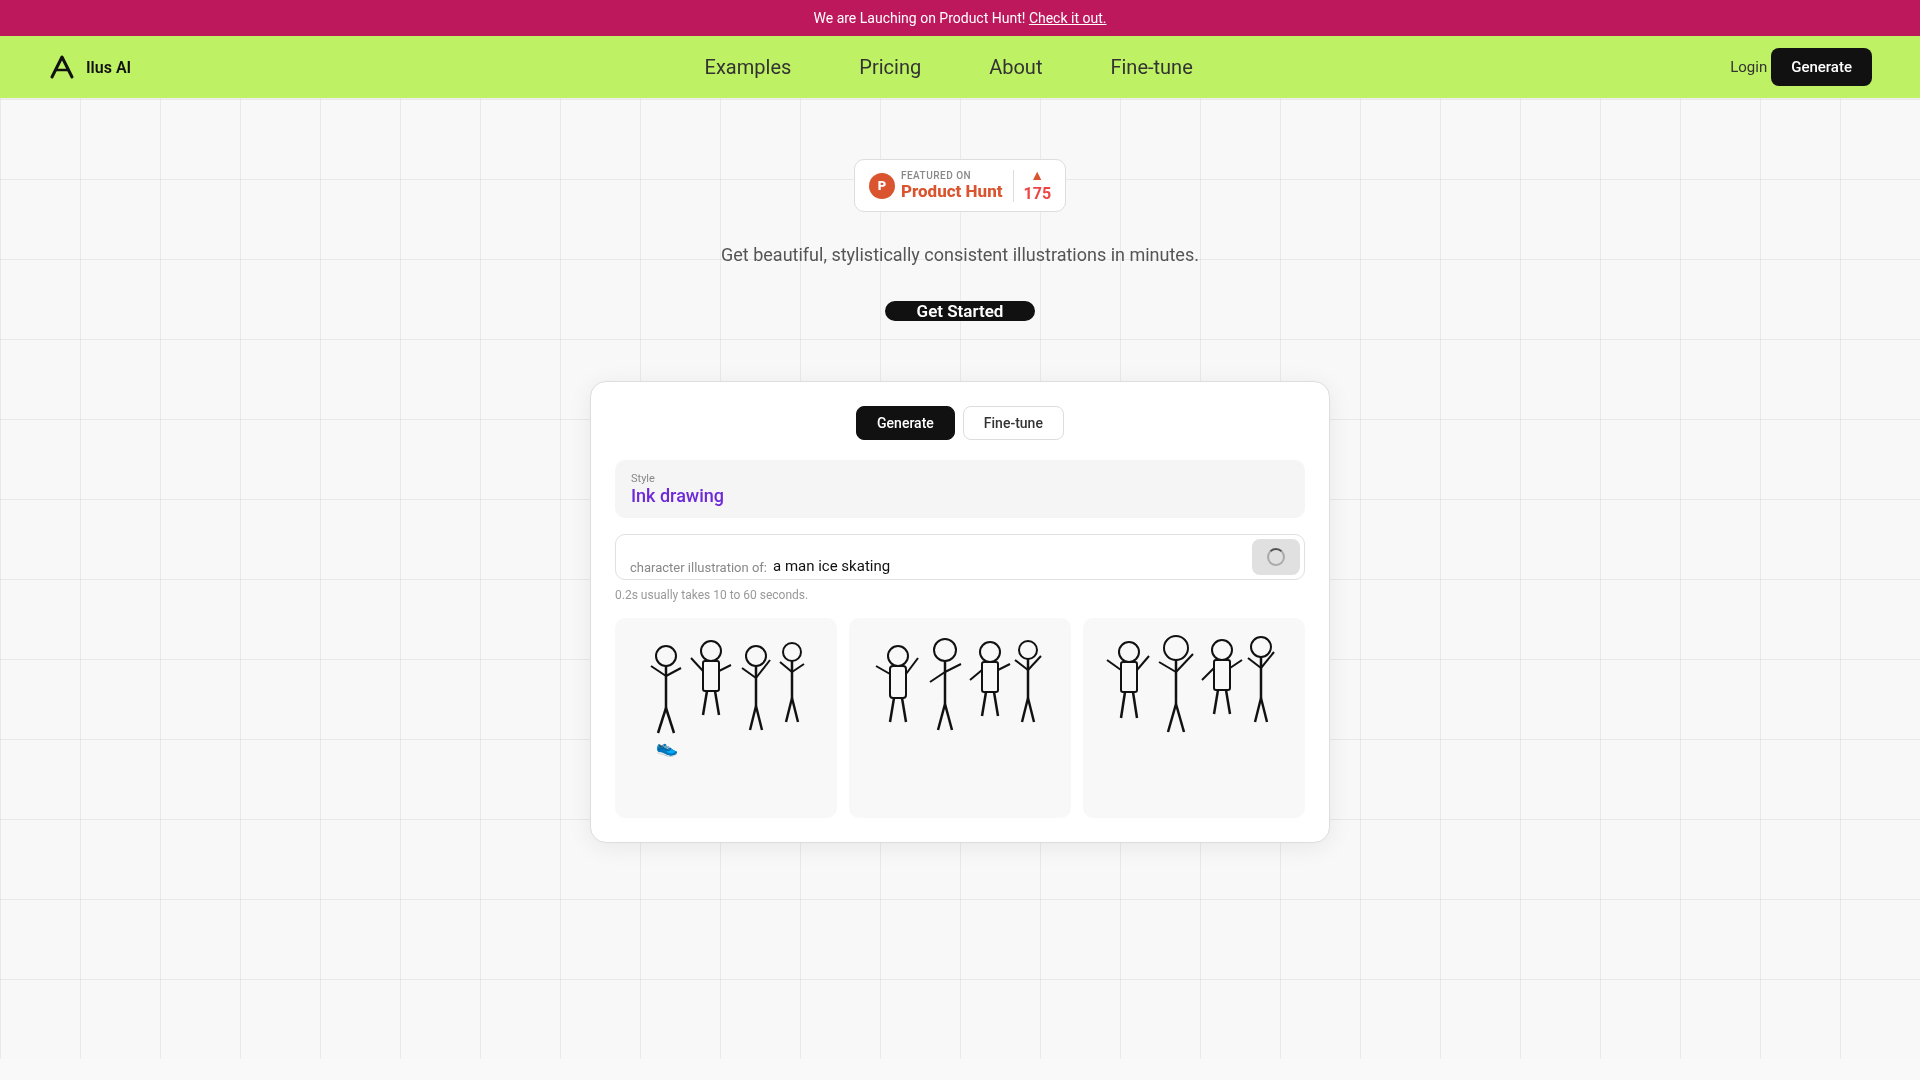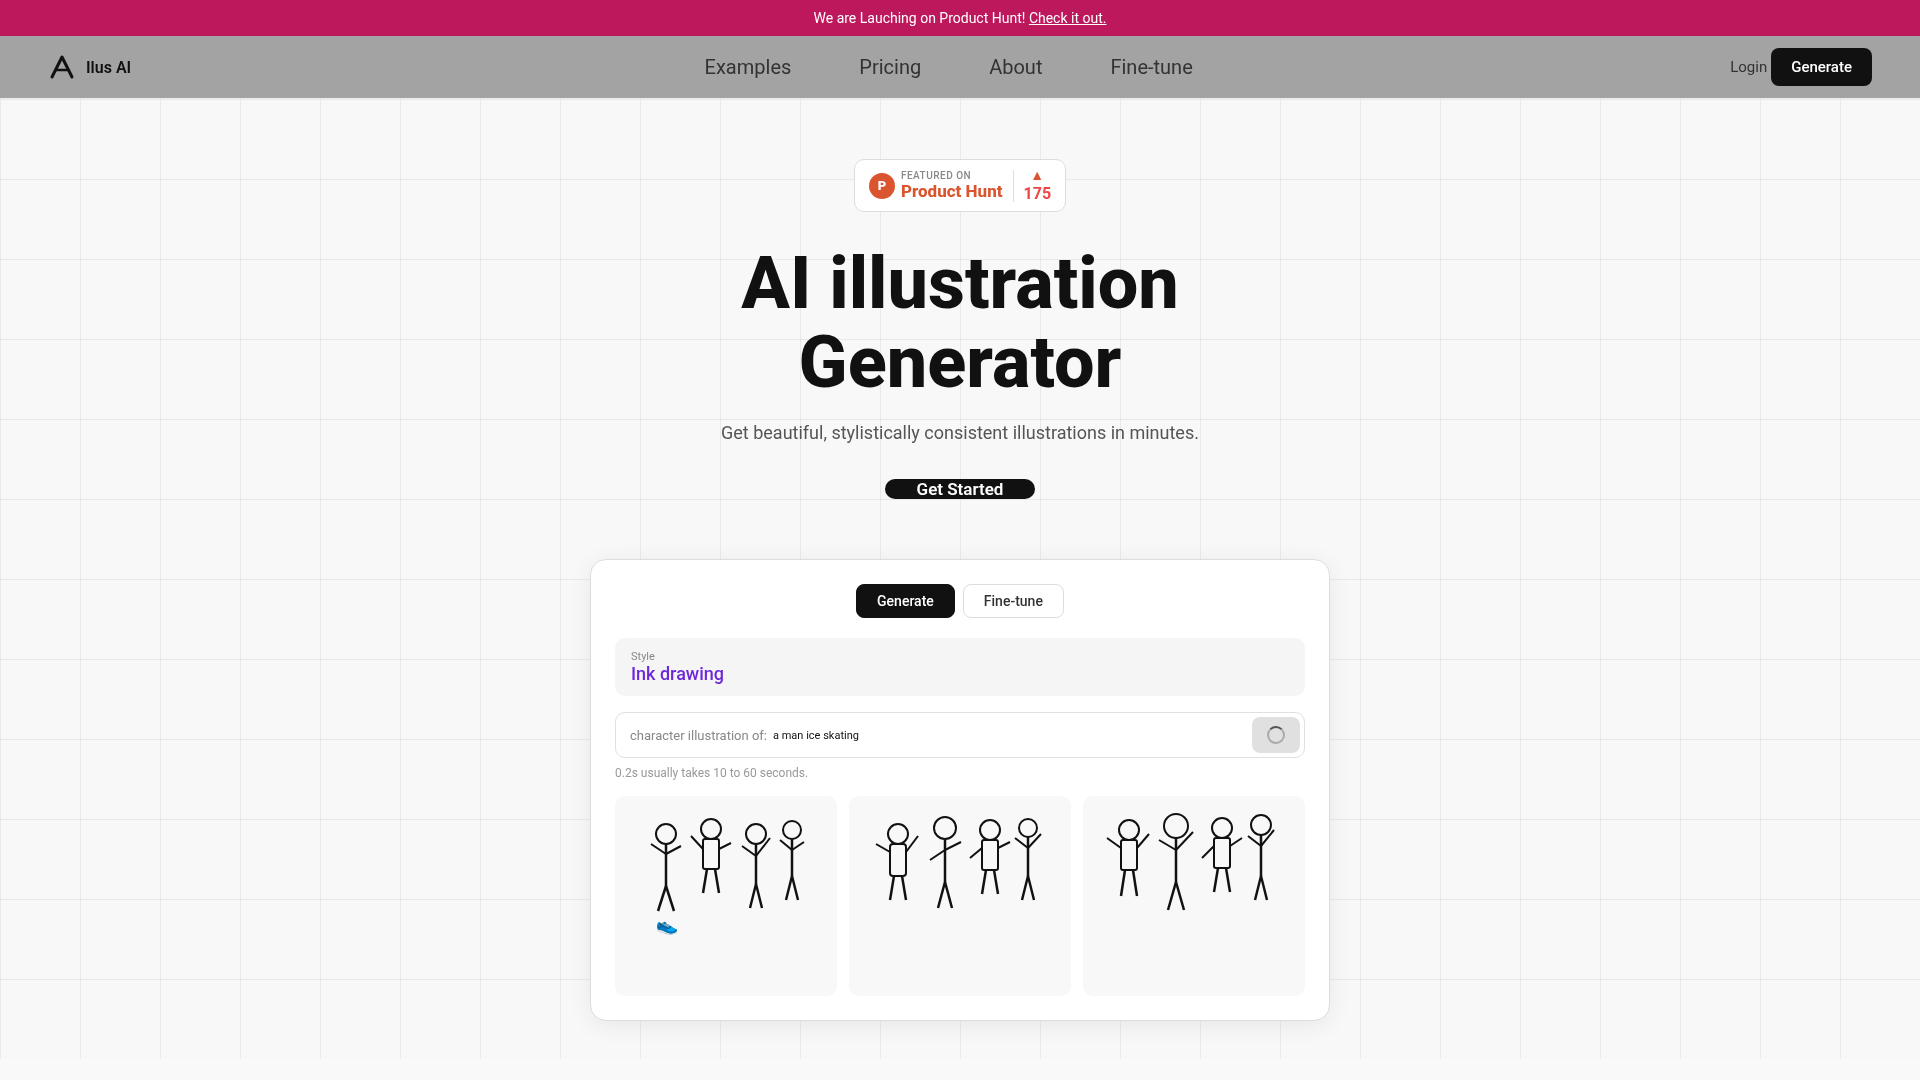--- a/index.html
+++ b/index.html
@@ -32,21 +32,21 @@
       text-decoration: underline;
       cursor: pointer;
     }
 
     
     .navbar {
       display: flex;
       align-items: center;
       justify-content: space-between;
       padding: 12px 48px;
-      background: #a3a3a3;
+      background: #bef264;
       border-bottom: 1px solid #eee;
       position: sticky;
       top: 0;
       z-index: 100;
     }
 
     .navbar-left {
       display: flex;
       align-items: center;
       gap: 10px;
@@ -280,38 +280,38 @@
     }
 
     .style-value {
       font-size: 18px;
       color: #6d28d9;
       font-weight: 500;
     }
 
     .prompt-row {
       display: flex;
-      align-items: center;
+      align-items: flex-end;
       border: 1.5px solid #e0e0e0;
       border-radius: 10px;
       padding: 4px 4px 4px 14px;
       background: #fff;
       margin-bottom: 8px;
       margin-top: 16px;
     }
 
     .prompt-prefix {
       font-size: 13px;
       color: #888;
       white-space: nowrap;
       margin-right: 6px;
     }
 
     .prompt-text {
-      font-size: 11px;
+      font-size: 15px;
       color: #111;
       flex: 1;
     }
 
     .prompt-generate-btn {
       background: #e0e0e0;
       border: none;
       border-radius: 8px;
       width: 48px;
       height: 36px;
@@ -398,24 +398,20 @@
         <span class="ph-main-text">Product Hunt</span>
       </div>
     </div>
     <div class="ph-divider"></div>
     <div class="ph-votes">
       <span class="ph-arrow">▲</span>
       <span class="ph-count">175</span>
     </div>
   </div>
 
-  <h1 class="hero-title">
-    <span>AI illustration</span><br>
-    <span>Generator</span>
-  </h1>
 
   <p class="hero-subtitle">Get beautiful, stylistically consistent illustrations in minutes.</p>
 
   <button class="get-started-btn">Get Started</button>
 
   <div class="app-preview">
 
     <div class="app-preview-tabs">
       <button class="preview-tab active">Generate</button>
       <button class="preview-tab inactive">Fine-tune</button>

